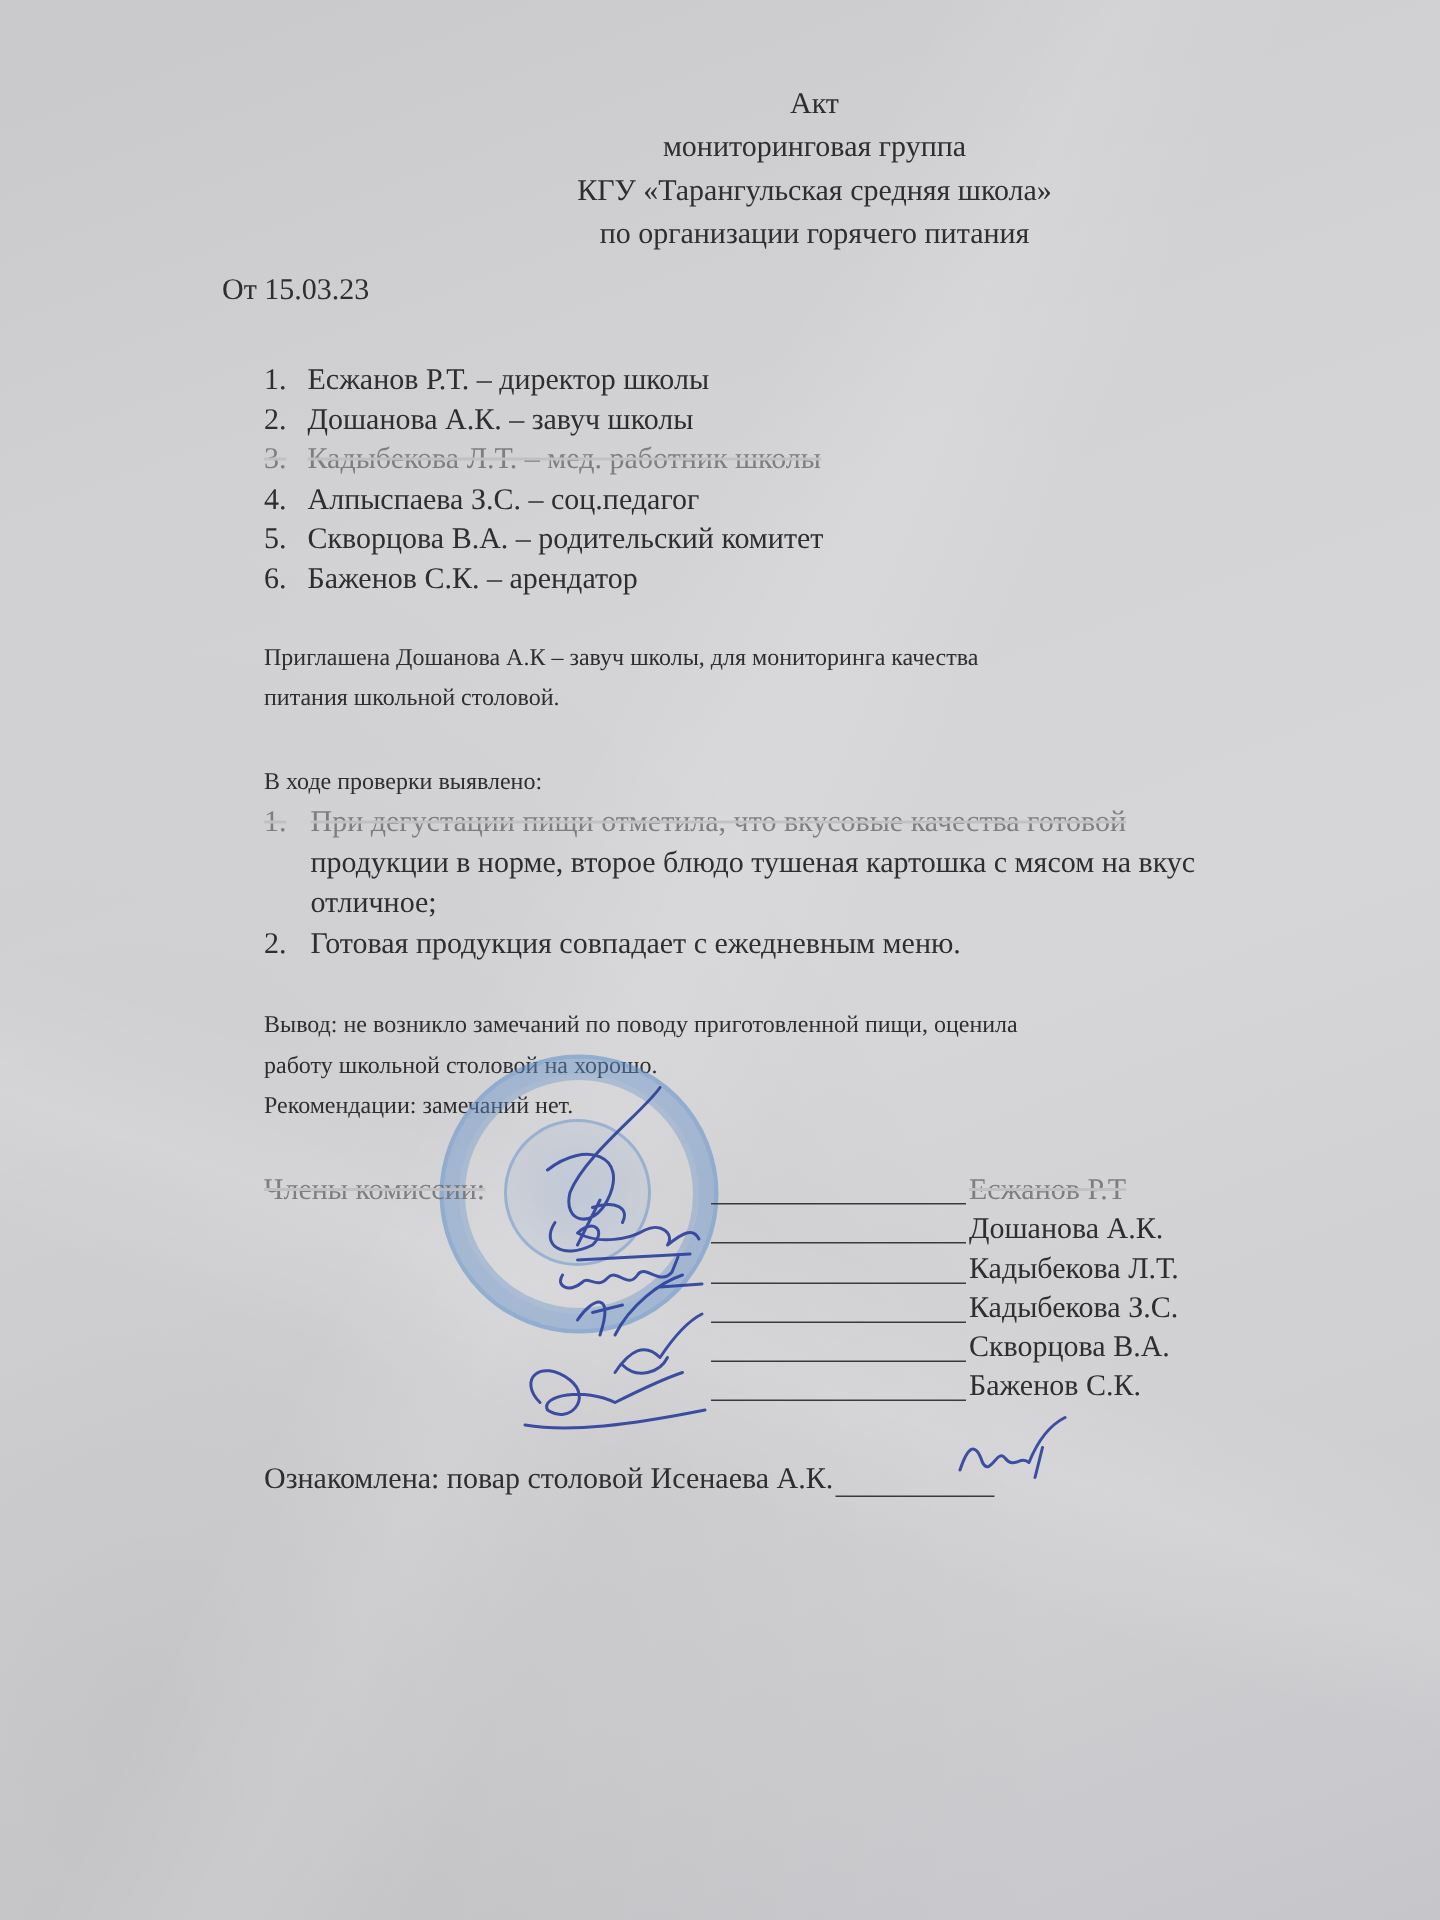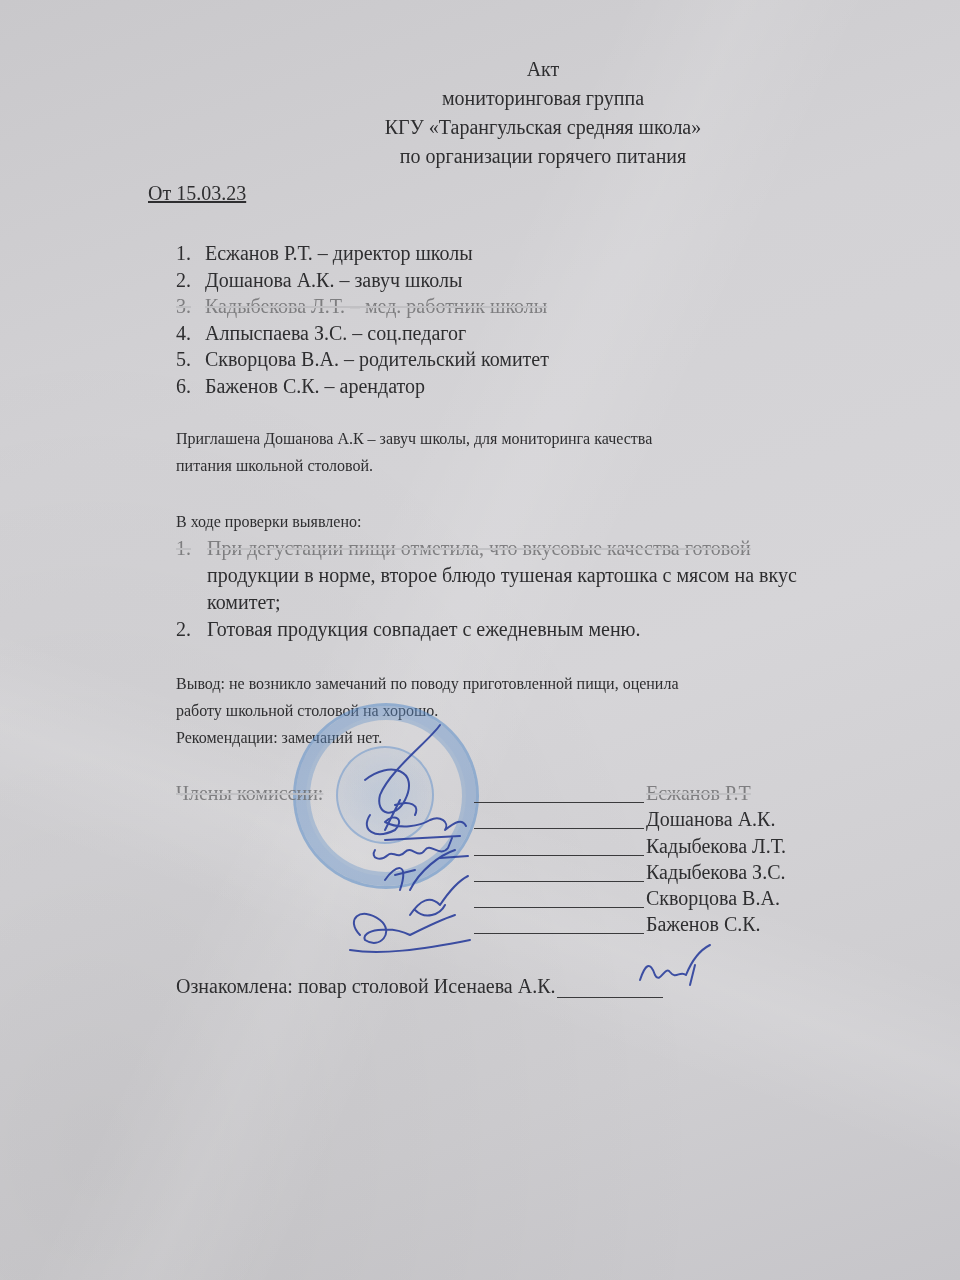--- a/index.html
+++ b/index.html
@@ -12,21 +12,21 @@
   .sheen {
     position:absolute; inset:0; pointer-events:none;
     background:
       linear-gradient(115deg, transparent 40%, rgba(255,255,255,0.10) 48%, transparent 56%),
       linear-gradient(200deg, transparent 60%, rgba(255,255,255,0.12) 66%, transparent 72%),
       radial-gradient(ellipse at 10% 90%, rgba(0,0,0,0.06), transparent 50%);
   }
   .doc { position:absolute; left:0; top:0; width:960px; height:1244px; }
   .center-block { position:absolute; left:0; width:1086px; text-align:center; font-size:20px; line-height:29px; top:55px; }
   .center-block div { height:29px; }
-  .date { position:absolute; left:148px; top:182px; font-size:20px;text-decoration:underline; }
+  .date { position:absolute; left:148px; top:182px; font-size:20px; }
   .list { position:absolute; left:176px; top:240px; font-size:20px; line-height:26.5px; }
   .list .item { display:flex; white-space:nowrap; }
   .list .num { width:29px; }
   .faded { color:#6a6a6c; text-decoration: line-through; text-decoration-color:#bdbdc0; opacity:0.8; }
   .para { position:absolute; left:176px; font-size:16px; line-height:27px; white-space:nowrap; }
   .p-invited { top:425px; }
   .p-found { top:508px; }
   .found-list { position:absolute; left:176px; top:535px; font-size:20px; line-height:27px; }
   .found-list .item { display:flex; white-space:nowrap; }
   .found-list .num { width:31px; }
@@ -100,21 +100,21 @@
   </div>
 
   <div class="para p-found">В ходе проверки выявлено:</div>
 
   <div class="found-list">
     <div class="item">
       <span class="num faded">1.</span>
       <div>
         <div class="faded">При дегустации пищи отметила, что вкусовые качества готовой</div>
         <div>продукции в норме, второе блюдо тушеная картошка с мясом на вкус</div>
-        <div>комитет;</div>
+        <div>отличное;</div>
       </div>
     </div>
     <div class="item">
       <span class="num">2.</span>
       <div>Готовая продукция совпадает с ежедневным меню.</div>
     </div>
   </div>
 
   <div class="para p-conclusion">
     <div>Вывод: не возникло замечаний по поводу приготовленной пищи, оценила</div>

